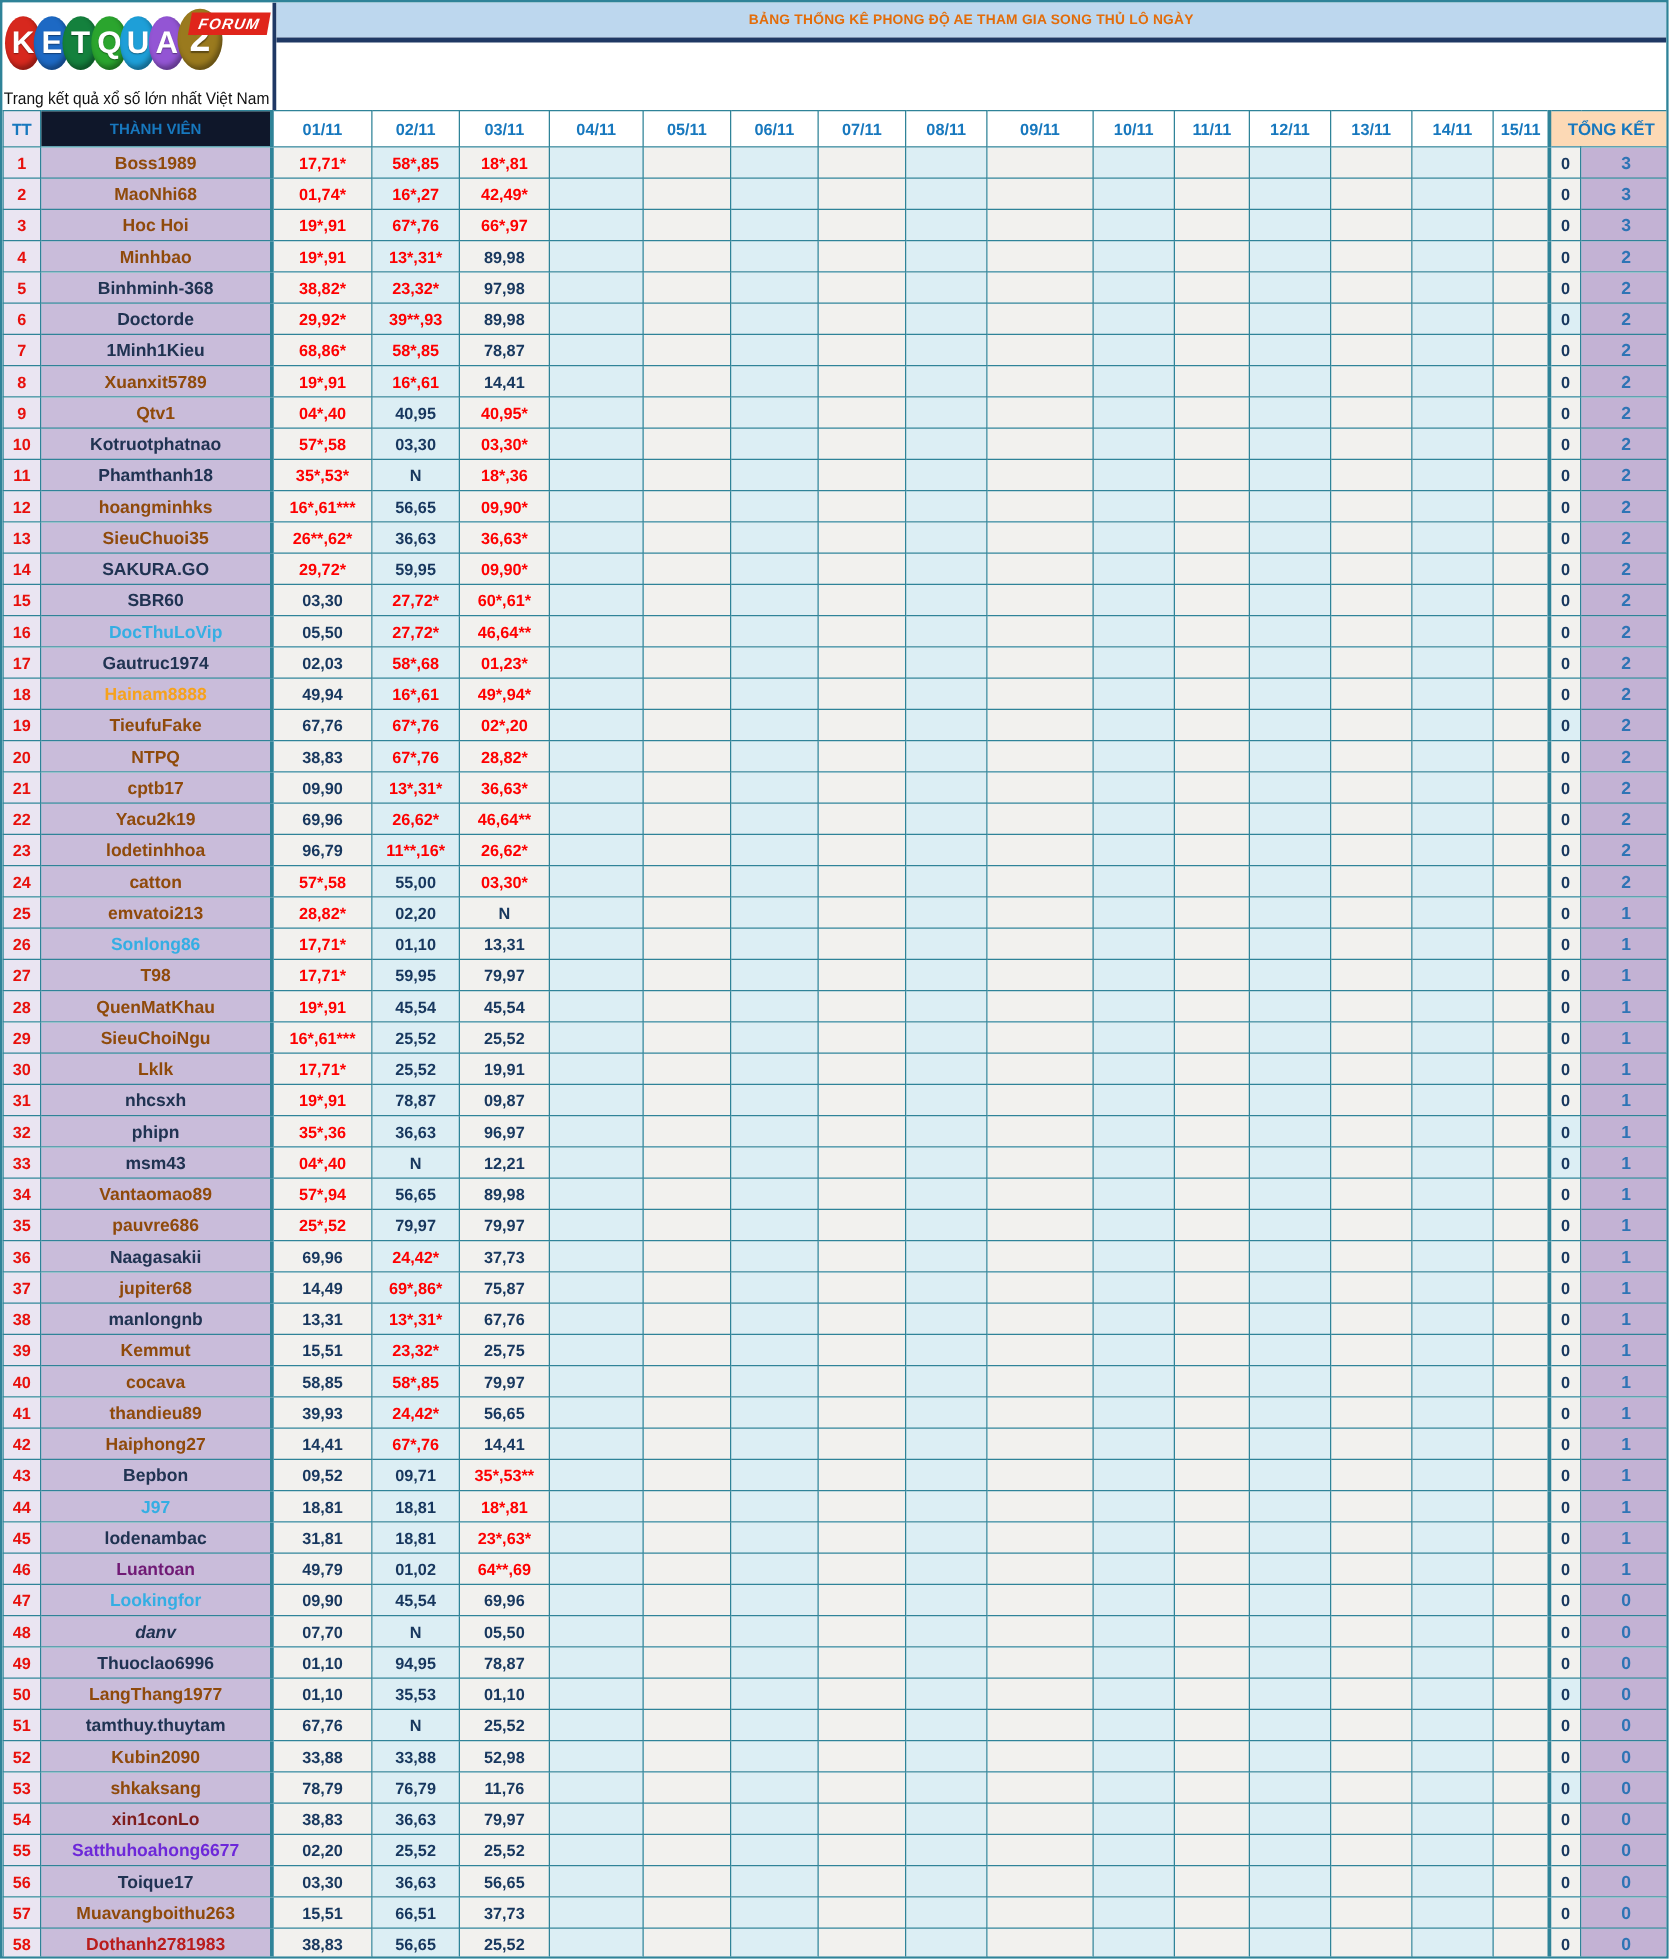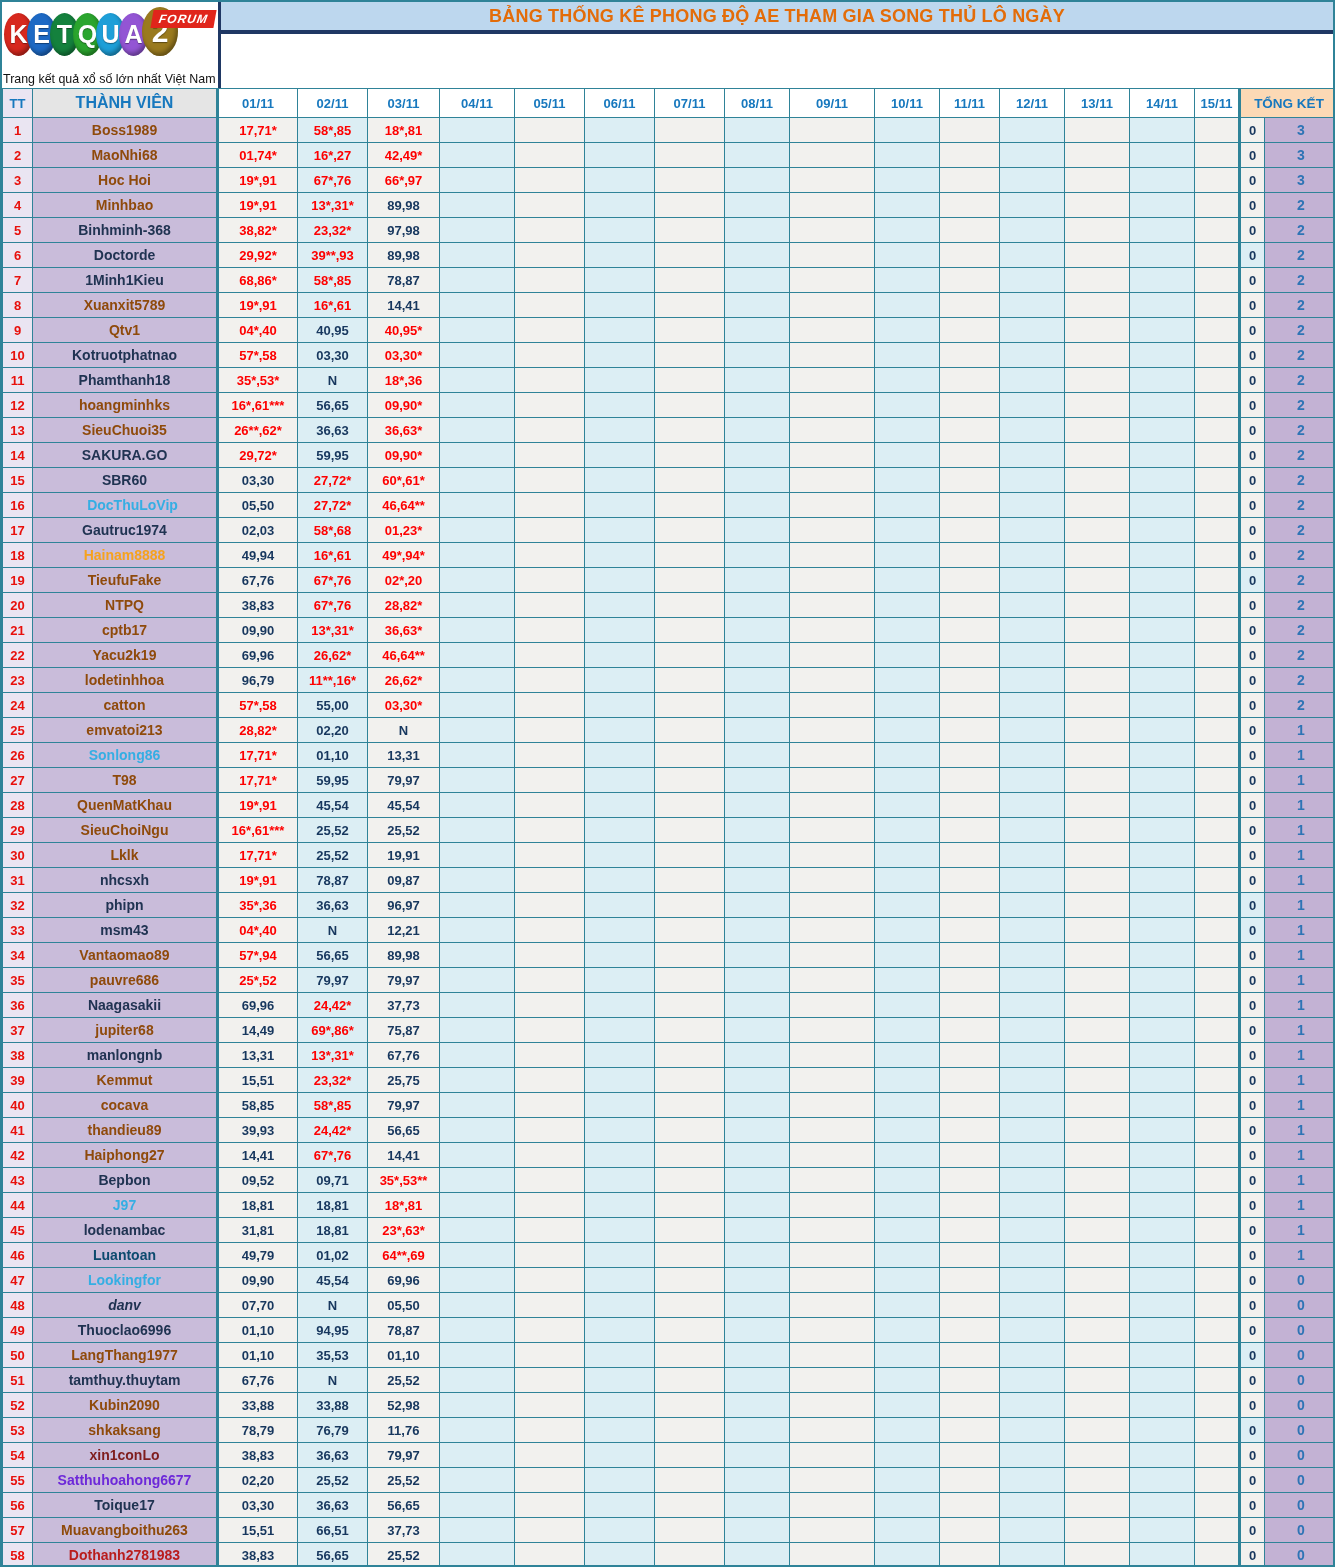--- a/index.html
+++ b/index.html
@@ -6,30 +6,30 @@
   .container{width:1335px;height:1567px;box-sizing:border-box;border:2px solid #2f8398;overflow:hidden;background:#fff;}
   
   .top-row{display:flex;height:86px;}
   .logo-box{width:219px;min-width:219px;background:#fff;position:relative;border-right:3px solid #1f3864;box-sizing:border-box;}
   .logo-eggs{position:absolute;top:5px;left:2px;display:flex;align-items:flex-end;}
   .egg{width:29px;height:43px;border-radius:50%;color:#fff;font-weight:bold;font-size:25px;line-height:43px;text-align:center;margin-right:-6px;text-shadow:0 1px 1px rgba(0,0,0,.4);box-shadow:inset -2px -3px 4px rgba(0,0,0,.35);}
   .egg.big{width:36px;height:49px;line-height:49px;font-size:30px;}
   .forum-badge{position:absolute;top:8px;right:3px;background:#e0251b;color:#fff;font-style:italic;font-weight:bold;font-size:12px;padding:2px 7px;transform:skewX(-10deg);letter-spacing:1px;}
   .tagline{position:absolute;bottom:2px;left:1px;white-space:nowrap;font-size:13.5px;color:#111;transform:scaleX(.92);transform-origin:left;}
   .banners{flex:1;display:flex;flex-direction:column;}
-  .banner1{height:28px;background:#bdd7ee;color:#e36c09;font-weight:bold;font-size:18px;display:flex;align-items:center;justify-content:center;letter-spacing:.2px;}
+  .banner1{height:28px;background:#bdd7ee;color:#e36c09;font-weight:bold;font-size:11px;display:flex;align-items:center;justify-content:center;letter-spacing:.2px;}
   .navy-divider{height:4px;background:#1f3864;}
   .banner2{flex:1;background:#e3dfec;color:#1f3864;font-weight:bold;font-size:28px;display:flex;align-items:center;justify-content:center;letter-spacing:.5px;}
   
   table{border-collapse:collapse;table-layout:fixed;width:1331px;}
   th,td{border:1.5px solid #2f8398;box-sizing:border-box;overflow:hidden;white-space:nowrap;text-align:center;padding:0;}
   th{height:29px;font-size:13px;font-weight:bold;}
   td{height:25px;font-size:13px;font-weight:bold;}
   .h-tt{background:#eae5f2;color:#1778be;}
-  .h-member{background:#e5e5e5;color:#1778be;font-size:16px;}
+  .h-member{background:#0f172a;color:#1778be;font-size:12px;}
   .h-date{background:#ffffff;color:#1778be;}
   .h-total{background:#fcd9b5;color:#1778be;font-size:13.5px;}
   .c-tt{background:#eae5f2;color:#e8100c;}
   .c-name{background:#c9bcda;font-size:14px;}
   .bg-gray{background:#f2f1ee;}
   .bg-cyan{background:#dceef4;}
   .val-hit{color:#fe0000;}
   .val-miss{color:#17375e;}
   .c-zero{color:#17375e;}
   .c-total{background:#c3b2d4;color:#2e74b5;font-size:14px;}
@@ -1044,21 +1044,21 @@
           <td class="bg-gray"></td>
           <td class="bg-cyan"></td>
           <td class="bg-gray"></td>
           <td class="bg-cyan"></td>
           <td class="bg-gray"></td>
           <td class="c-zero thickL bg-gray">0</td>
           <td class="c-total">1</td>
         </tr>
         <tr>
           <td class="c-tt">46</td>
-          <td class="c-name" style="color: #0c4a6e;">Luantoan</td>
+          <td class="c-name" style="color: #701a75;">Luantoan</td>
           <td class="bg-gray thickL val-miss">49,79</td>
           <td class="bg-cyan val-miss">01,02</td>
           <td class="bg-gray val-hit">64**,69</td>
           <td class="bg-cyan"></td>
           <td class="bg-gray"></td>
           <td class="bg-cyan"></td>
           <td class="bg-gray"></td>
           <td class="bg-cyan"></td>
           <td class="bg-gray"></td>
           <td class="bg-cyan"></td>

